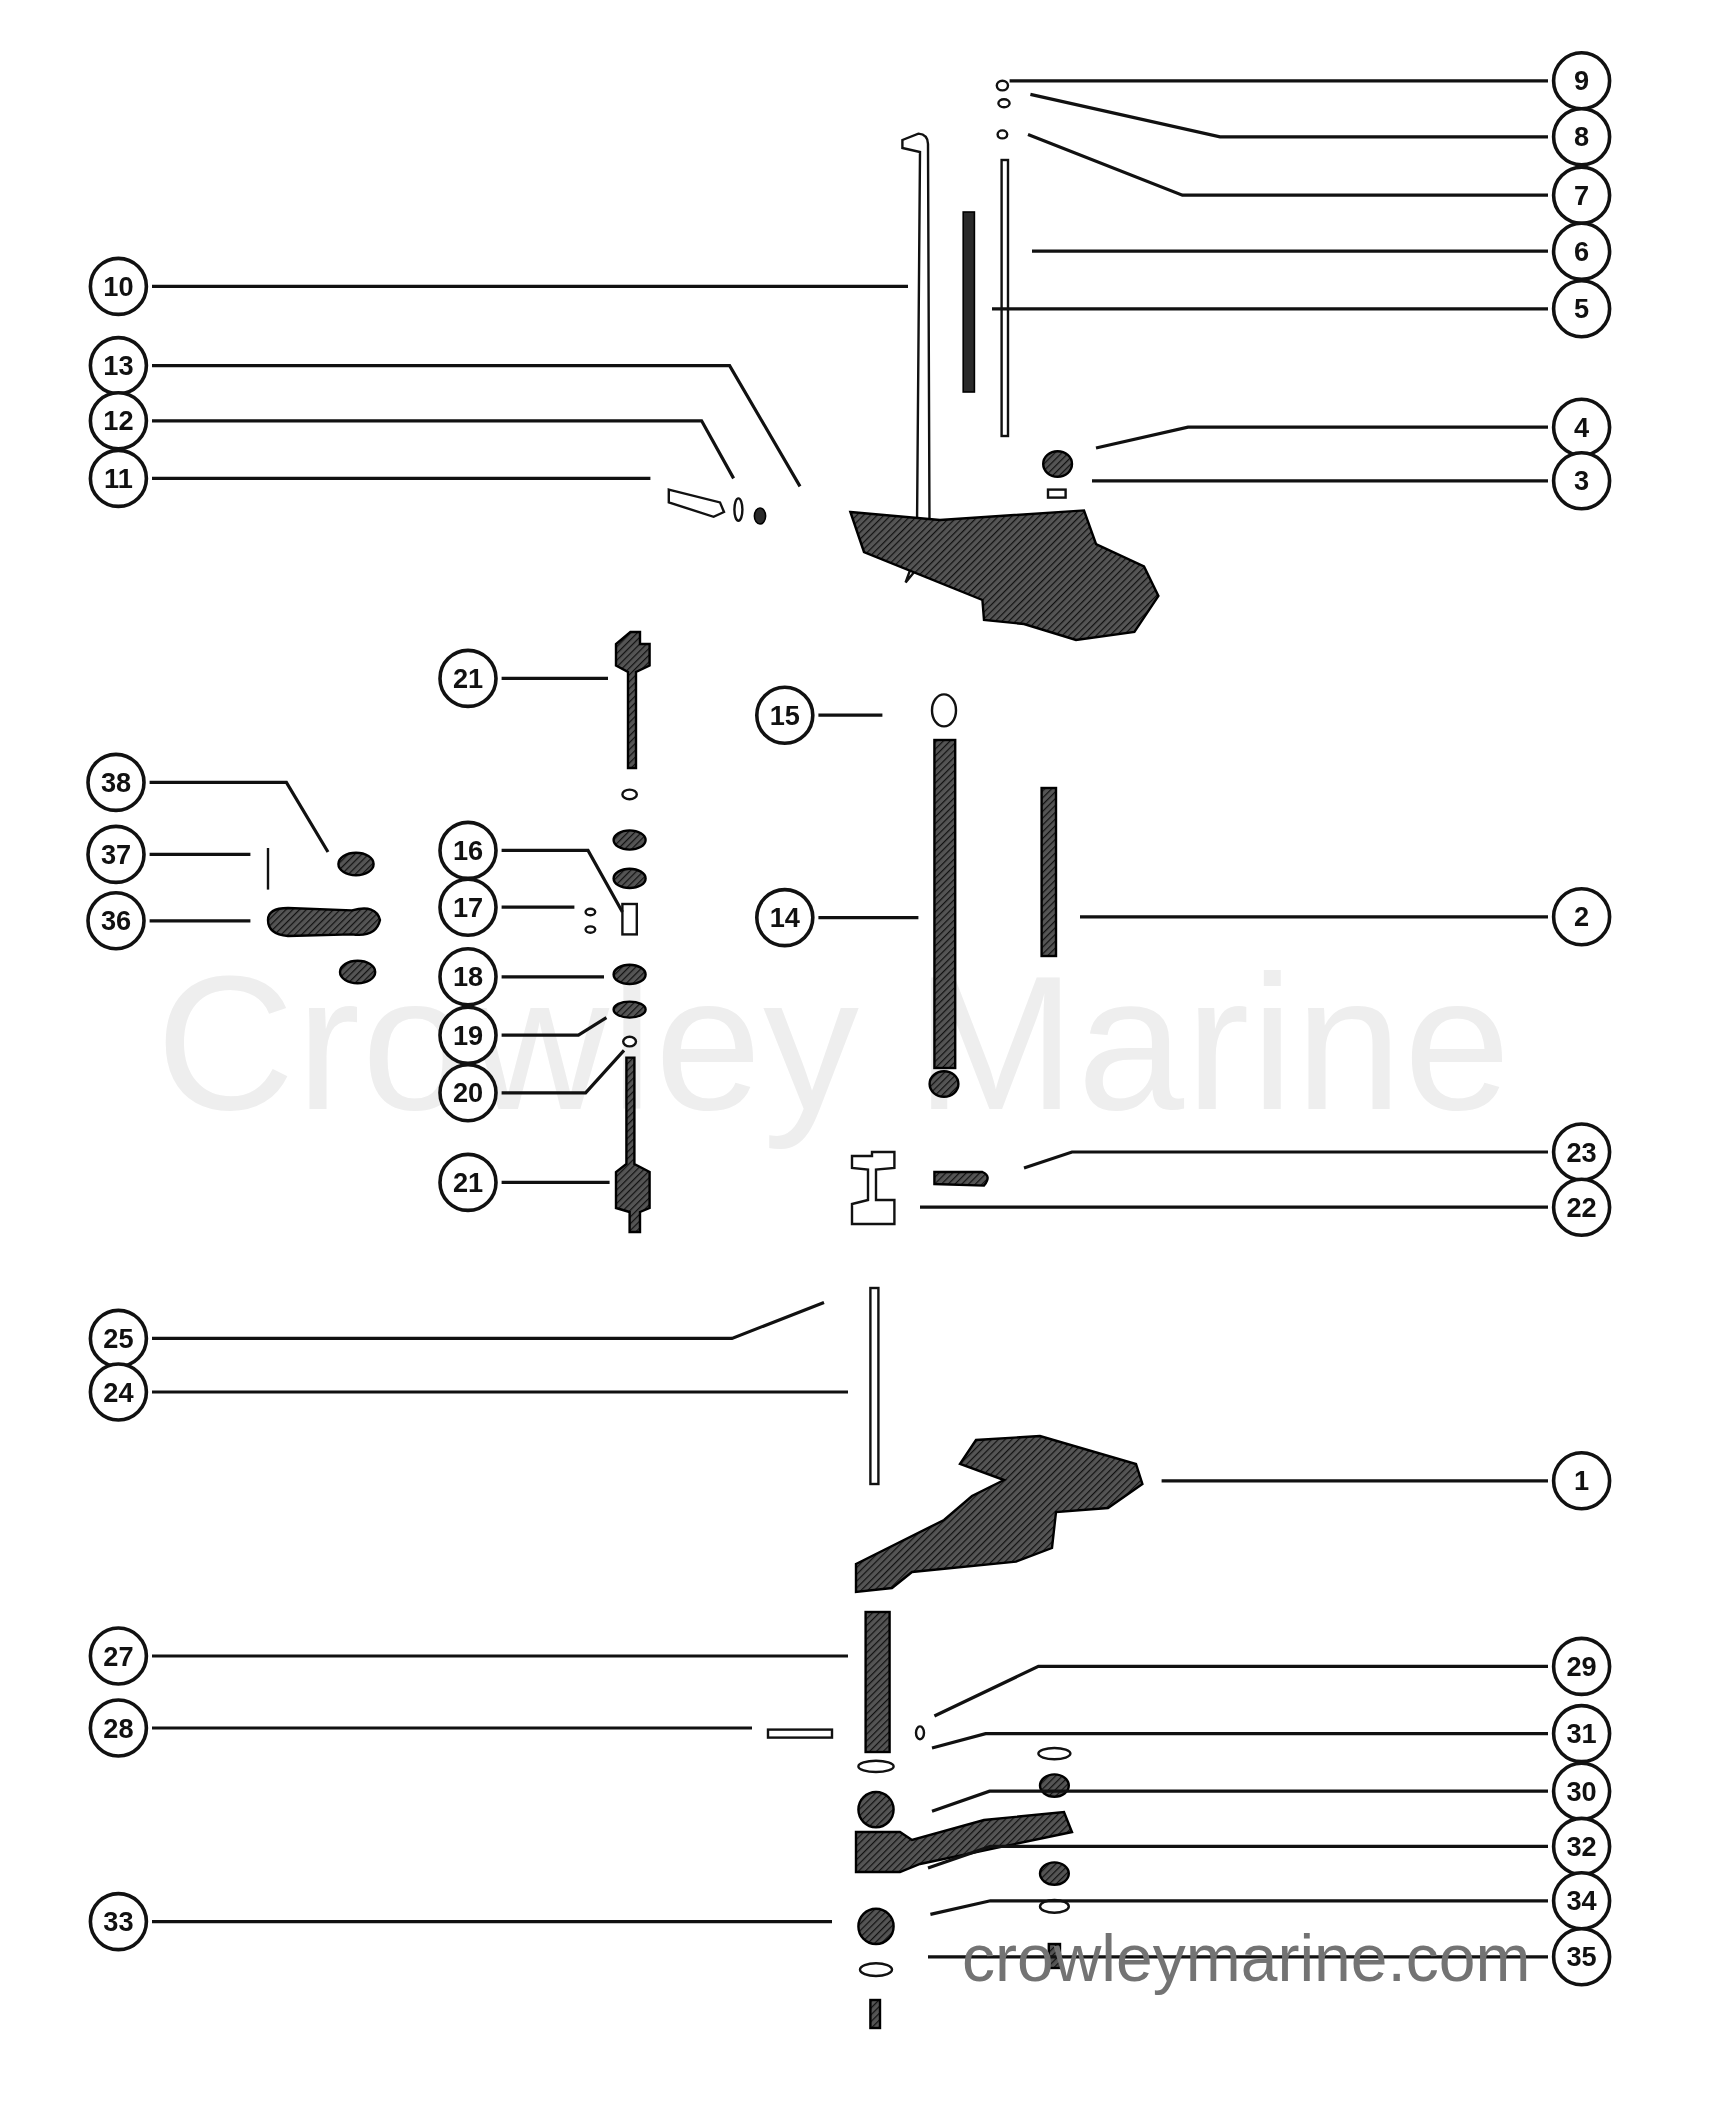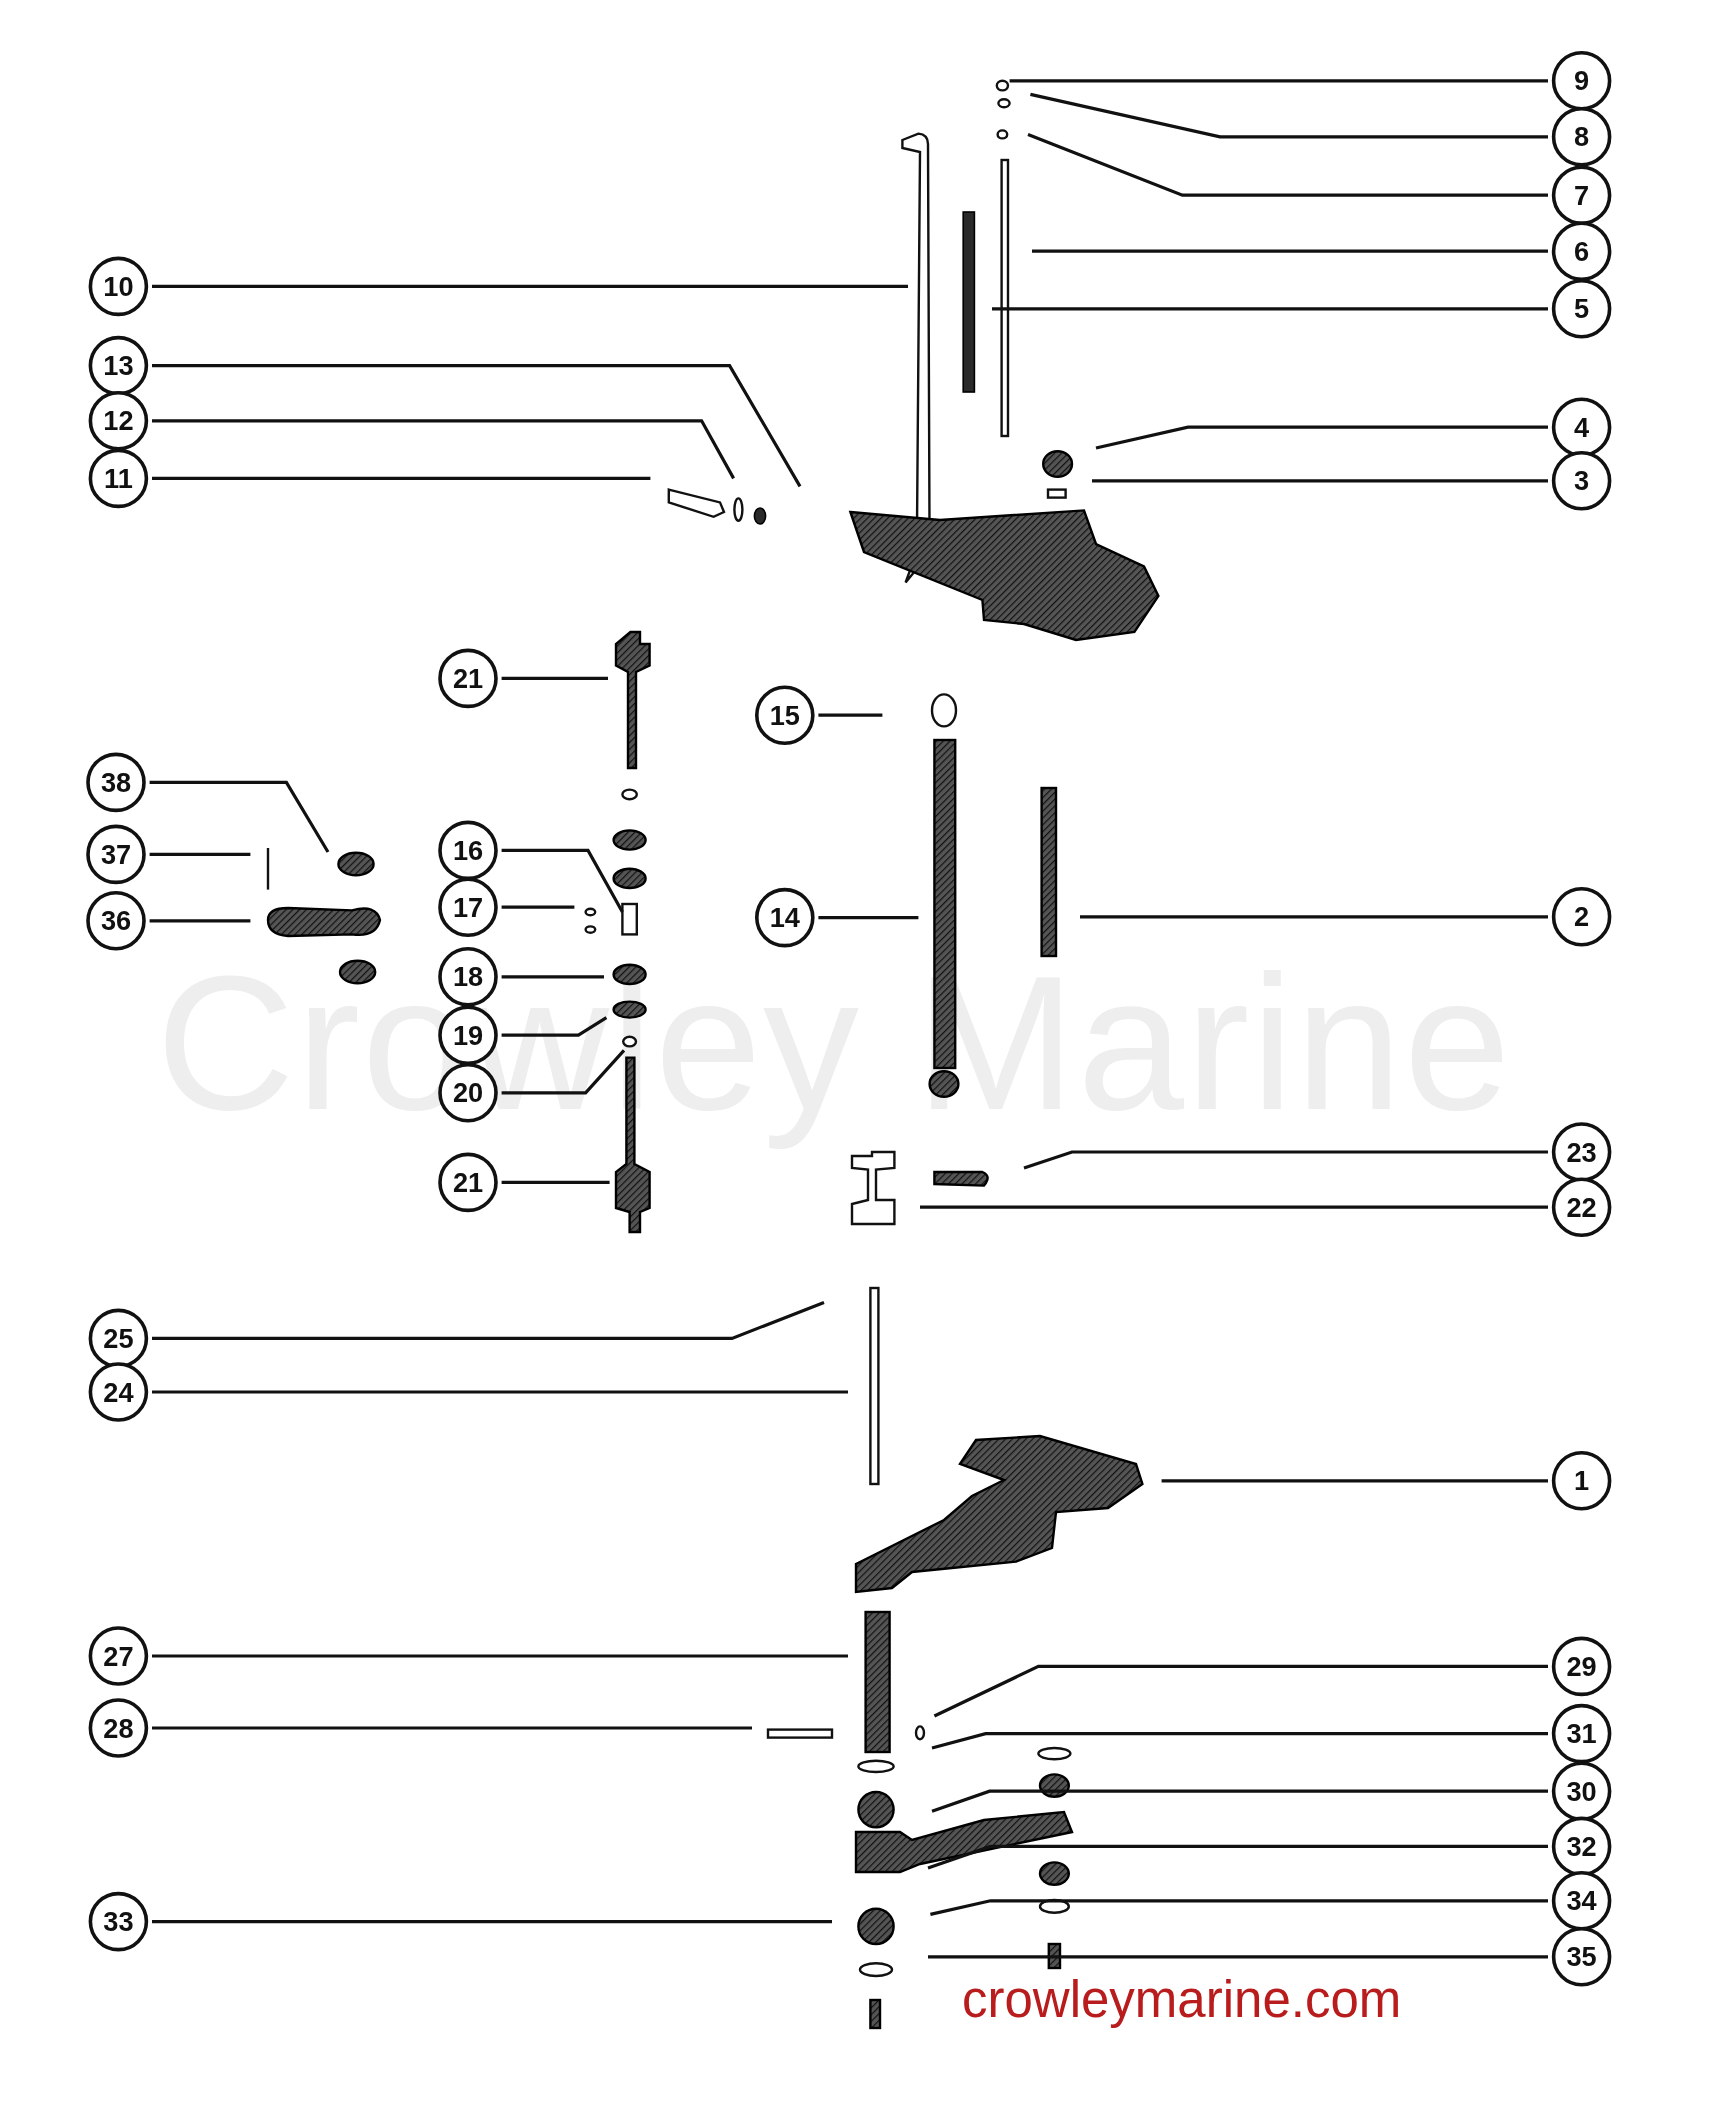--- a/index.html
+++ b/index.html
@@ -5,21 +5,21 @@
   html, body { margin: 0; padding: 0; background: #ffffff; }
   body { width: 1728px; height: 2108px; position: relative; overflow: hidden; font-family: "Liberation Sans", sans-serif; }
   #diagram { position: absolute; left: 0; top: 0; width: 1728px; height: 2108px; }
   .leader { stroke: #111; stroke-width: 4; fill: none; }
   .callout-circle { fill: #fff; stroke: #111; stroke-width: 4.5; }
   .callout-num { font-family: "Liberation Sans", sans-serif; font-weight: bold; font-size: 34px; fill: #111; text-anchor: middle; dominant-baseline: central; }
   .part-dark { fill: #2a2a2a; stroke: #000; stroke-width: 2; }
   .part-hatch { fill: url(#hatch); stroke: #000; stroke-width: 3; }
   .part-light { fill: #fff; stroke: #111; stroke-width: 3; }
   .wm-big { position: absolute; left: 156px; top: 932px; font-size: 192px; color: #eeeeee; font-family: "Liberation Sans", sans-serif; white-space: nowrap; letter-spacing: 1.6px; pointer-events: none; }
-  .wm-url { position: absolute; left: 962px; top: 1974px; font-size: 51px; color: #b91c1c; font-family: "Liberation Sans", sans-serif; white-space: nowrap; line-height: 1; }
+  .wm-url { position: absolute; left: 962px; top: 1925px; font-size: 66px; color: #737373; font-family: "Liberation Sans", sans-serif; white-space: nowrap; line-height: 1; }
 </style>
 </head>
 <body>
 
 <div class="wm-big">Crowley Marine</div>
 
 <svg id="diagram" viewBox="0 0 2160 2635" xmlns="http://www.w3.org/2000/svg">
   <defs>
     <pattern id="hatch" width="6" height="6" patternUnits="userSpaceOnUse" patternTransform="rotate(45)">
       <rect width="6" height="6" fill="#555"></rect>

